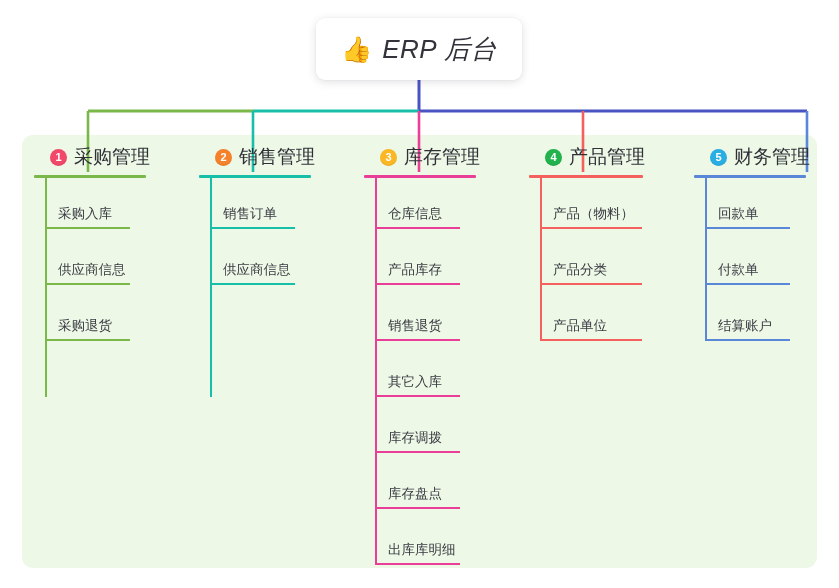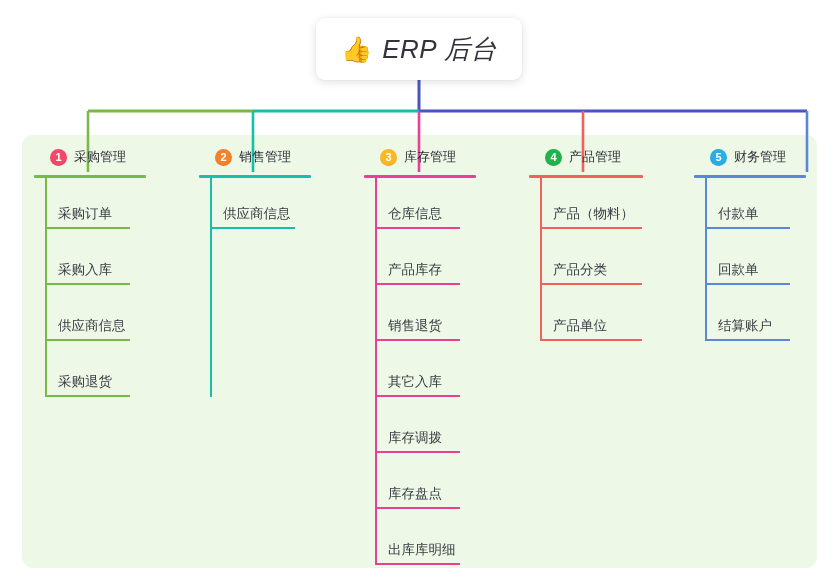--- a/index.html
+++ b/index.html
@@ -51,21 +51,21 @@
     padding-left:16px;
     white-space:nowrap;
   }
   .badge{
     width:17px;height:17px;border-radius:50%;
     display:flex;align-items:center;justify-content:center;
     color:#fff;font-size:11px;font-weight:bold;
     flex:0 0 auto;
     box-shadow:inset 0 -1px 1px rgba(0,0,0,.08);
   }
-  .col-title{font-size:13px;color:#2f2f36;}
+  .col-title{font-size:19px;color:#2f2f36;}
   .col-rule{
     margin-top:7px;
     height:3px;border-radius:1px;
   }
   .leaves{position:relative;margin-top:0;}
   .leaf{
     position:relative;
     height:56px;
   }
   .leaf-label{
@@ -111,24 +111,20 @@
   <div class="cols">
       <div class="col" style="left: 34px; width: 150px;">
         <div class="col-head">
           <span class="badge" style="background: rgb(242, 72, 106);">1</span>
           <span class="col-title">采购管理</span>
         </div>
         <div class="col-rule" style="background: rgb(122, 184, 74); width: 112px;"></div>
         <div class="leaves">
           <div class="spine" style="background: rgb(122, 184, 74); height: 219px;"></div>
           <div class="leaf">
-            <span class="leaf-label">采购订单</span>
-            <div class="leaf-underline" style="background: rgb(122, 184, 74); width: 84px;"></div>
-          </div>
-          <div class="leaf">
             <span class="leaf-label">采购入库</span>
             <div class="leaf-underline" style="background: rgb(122, 184, 74); width: 84px;"></div>
           </div>
           <div class="leaf">
             <span class="leaf-label">供应商信息</span>
             <div class="leaf-underline" style="background: rgb(122, 184, 74); width: 84px;"></div>
           </div>
           <div class="leaf">
             <span class="leaf-label">采购退货</span>
             <div class="leaf-underline" style="background: rgb(122, 184, 74); width: 84px;"></div>
@@ -137,20 +133,24 @@
       </div>
       <div class="col" style="left: 199px; width: 150px;">
         <div class="col-head">
           <span class="badge" style="background: rgb(245, 130, 42);">2</span>
           <span class="col-title">销售管理</span>
         </div>
         <div class="col-rule" style="background: rgb(24, 191, 168); width: 112px;"></div>
         <div class="leaves">
           <div class="spine" style="background: rgb(24, 191, 168); height: 219px;"></div>
           <div class="leaf">
+            <span class="leaf-label">销售订单</span>
+            <div class="leaf-underline" style="background: rgb(24, 191, 168); width: 84px;"></div>
+          </div>
+          <div class="leaf">
             <span class="leaf-label">供应商信息</span>
             <div class="leaf-underline" style="background: rgb(24, 191, 168); width: 84px;"></div>
           </div>
         </div>
       </div>
       <div class="col" style="left: 364px; width: 150px;">
         <div class="col-head">
           <span class="badge" style="background: rgb(251, 183, 36);">3</span>
           <span class="col-title">库存管理</span>
         </div>
@@ -211,28 +211,28 @@
       </div>
       <div class="col" style="left: 694px; width: 125px;">
         <div class="col-head">
           <span class="badge" style="background: rgb(41, 174, 227);">5</span>
           <span class="col-title">财务管理</span>
         </div>
         <div class="col-rule" style="background: rgb(91, 135, 216); width: 112px;"></div>
         <div class="leaves">
           <div class="spine" style="background: rgb(91, 135, 216); height: 163px;"></div>
           <div class="leaf">
+            <span class="leaf-label">回款单</span>
+            <div class="leaf-underline" style="background: rgb(91, 135, 216); width: 84px;"></div>
+          </div>
+          <div class="leaf">
             <span class="leaf-label">付款单</span>
             <div class="leaf-underline" style="background: rgb(91, 135, 216); width: 84px;"></div>
           </div>
           <div class="leaf">
-            <span class="leaf-label">回款单</span>
-            <div class="leaf-underline" style="background: rgb(91, 135, 216); width: 84px;"></div>
-          </div>
-          <div class="leaf">
             <span class="leaf-label">结算账户</span>
             <div class="leaf-underline" style="background: rgb(91, 135, 216); width: 84px;"></div>
           </div>
         </div>
       </div>
     </div>
 
 </div>
 
 </body></html>

